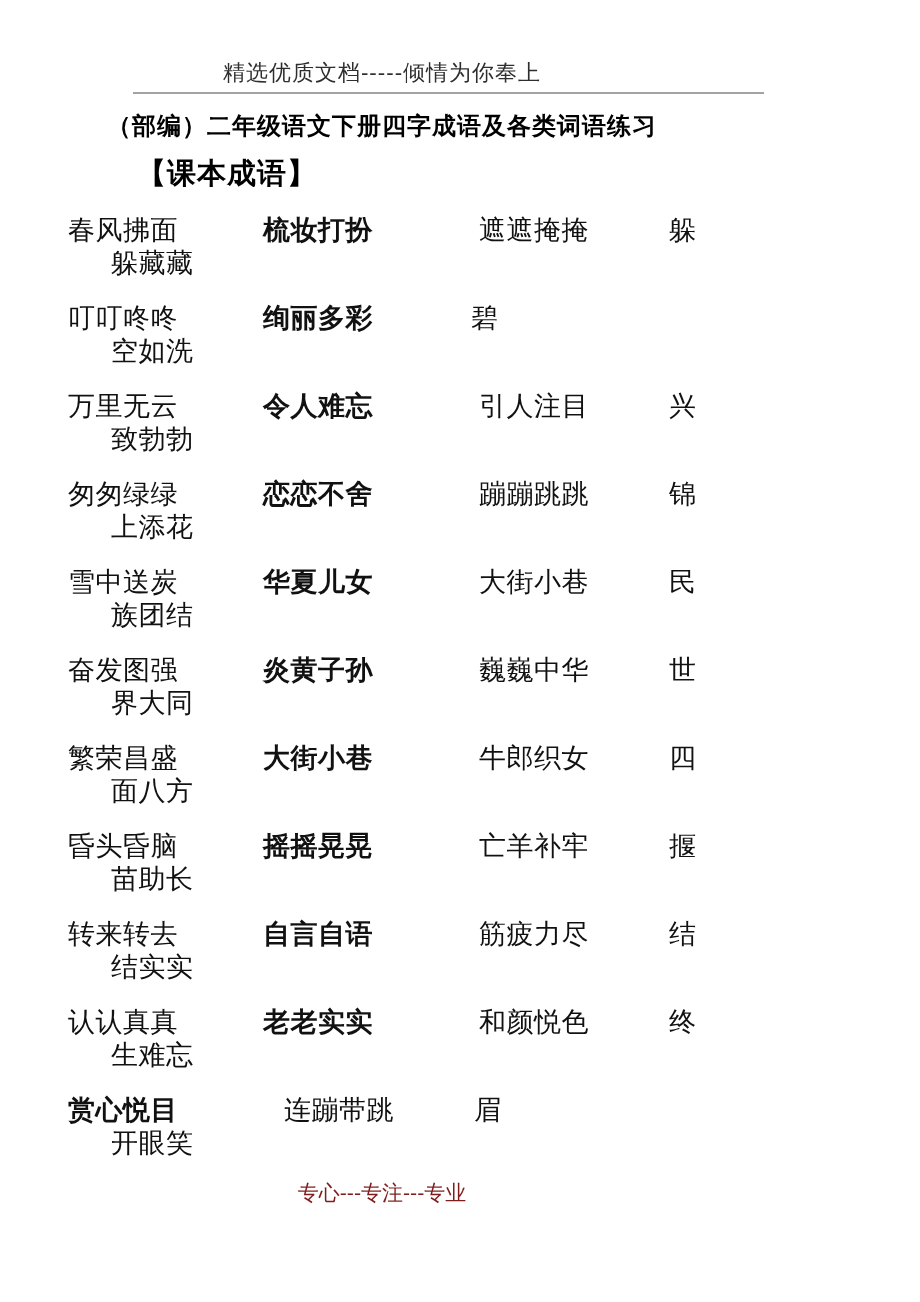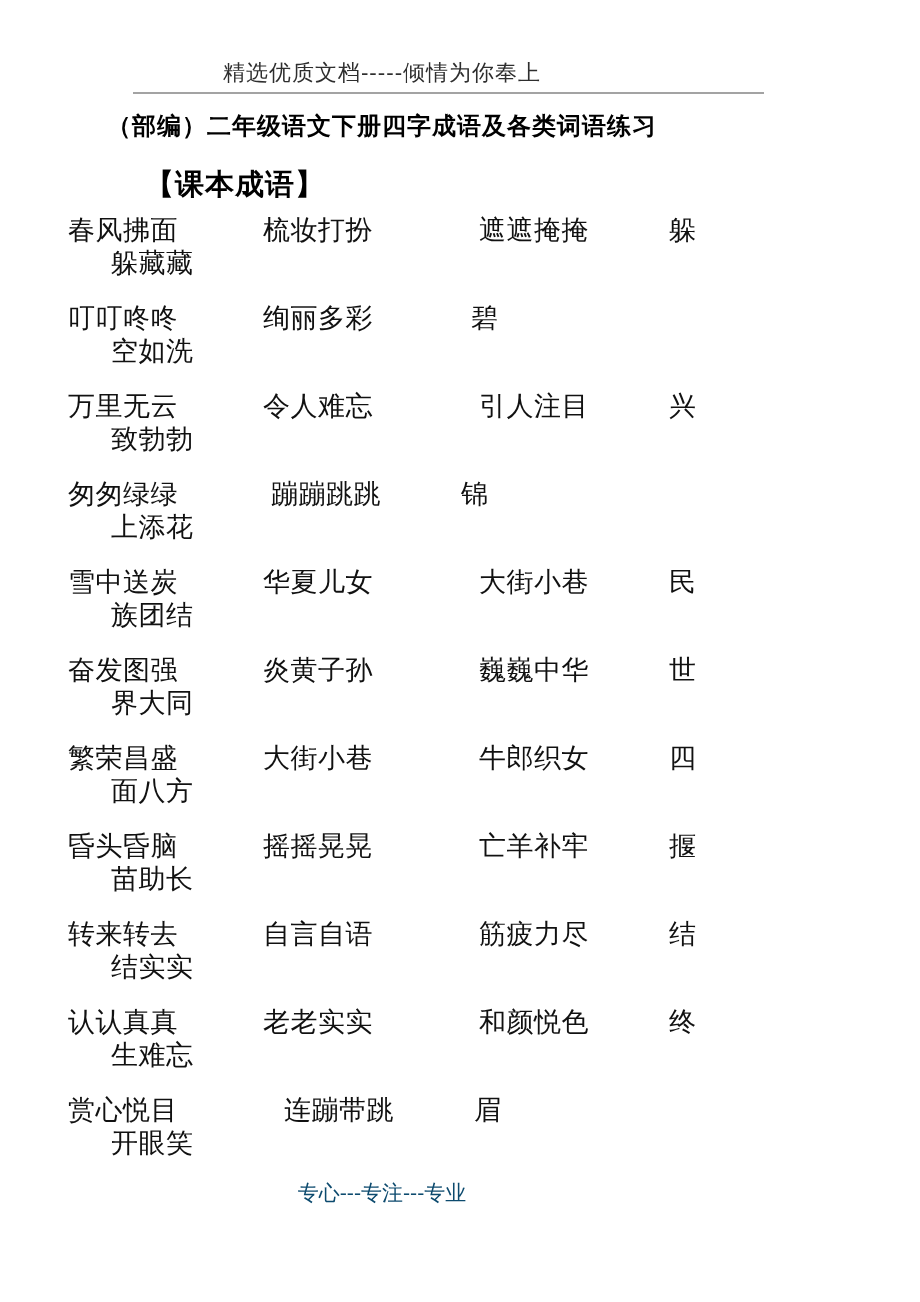--- a/index.html
+++ b/index.html
@@ -47,26 +47,26 @@
     line-height: 32px;
     font-weight: bold;
     color: #000000;
     font-family: Liberation Serif, serif;
     letter-spacing: 1px;
   }
   .section-heading {
     position: absolute;
     top: 158px;
     left: 137px;
-    margin: 8px;
+    margin: 0;
     font-size: 29px;
     line-height: 36px;
     font-weight: bold;
     color: #000000;
-    font-family: Liberation Sans, sans-serif;
+    font-family: Liberation Mono, monospace;
     letter-spacing: 1px;
   }
   .idiom-list {
     position: absolute;
     top: 213px;
     left: 0;
     width: 920px;
   }
   .idiom-row {
     margin-bottom: 22px;
@@ -74,38 +74,38 @@
   .row-line1 {
     display: flex;
     align-items: baseline;
     padding-left: 68px;
     line-height: 33px;
     font-size: 27px;
     letter-spacing: 0.5px;
     white-space: nowrap;
   }
   .row-line1 .c1 { width: 195px; flex: 0 0 195px; }
-  .row-line1 .c2 { width: 208px; flex: 0 0 208px; }
+  .row-line1 .c2 { width: 208px; flex: 0 0 208px; font-weight: bold; }
   .row-line1 .c3 { width: 190px; flex: 0 0 190px; margin-left: 8px; }
   .row-line1 .c4 { flex: 0 0 auto; }
   .row-line2 {
     padding-left: 111px;
     line-height: 33px;
     font-size: 27px;
     letter-spacing: 0.5px;
   }
   .page-footer {
     position: absolute;
     top: 1180px;
     left: 0;
     width: 100%;
     text-align: center;
     font-size: 21px;
     line-height: 26px;
-    color: #0c4a6e;
+    color: #7f1d1d;
     font-family: "DejaVu Serif", serif;
   }
 </style>
 </head>
 <body>
 
 <div class="page">
 
   <div class="header-text">精选优质文档-----倾情为你奉上</div>
 
@@ -141,20 +141,21 @@
       <span class="c2">令人难忘</span>
       <span class="c3">引人注目</span>
       <span class="c4">兴</span>
     </div>
     <div class="row-line2">致勃勃</div>
   </div>
 
   <div class="idiom-row">
     <div class="row-line1">
       <span class="c1">匆匆绿绿</span>
+      <span class="c2">恋恋不舍</span>
       <span class="c3">蹦蹦跳跳</span>
       <span class="c4">锦</span>
     </div>
     <div class="row-line2">上添花</div>
   </div>
 
   <div class="idiom-row">
     <div class="row-line1">
       <span class="c1">雪中送炭</span>
       <span class="c2">华夏儿女</span>

